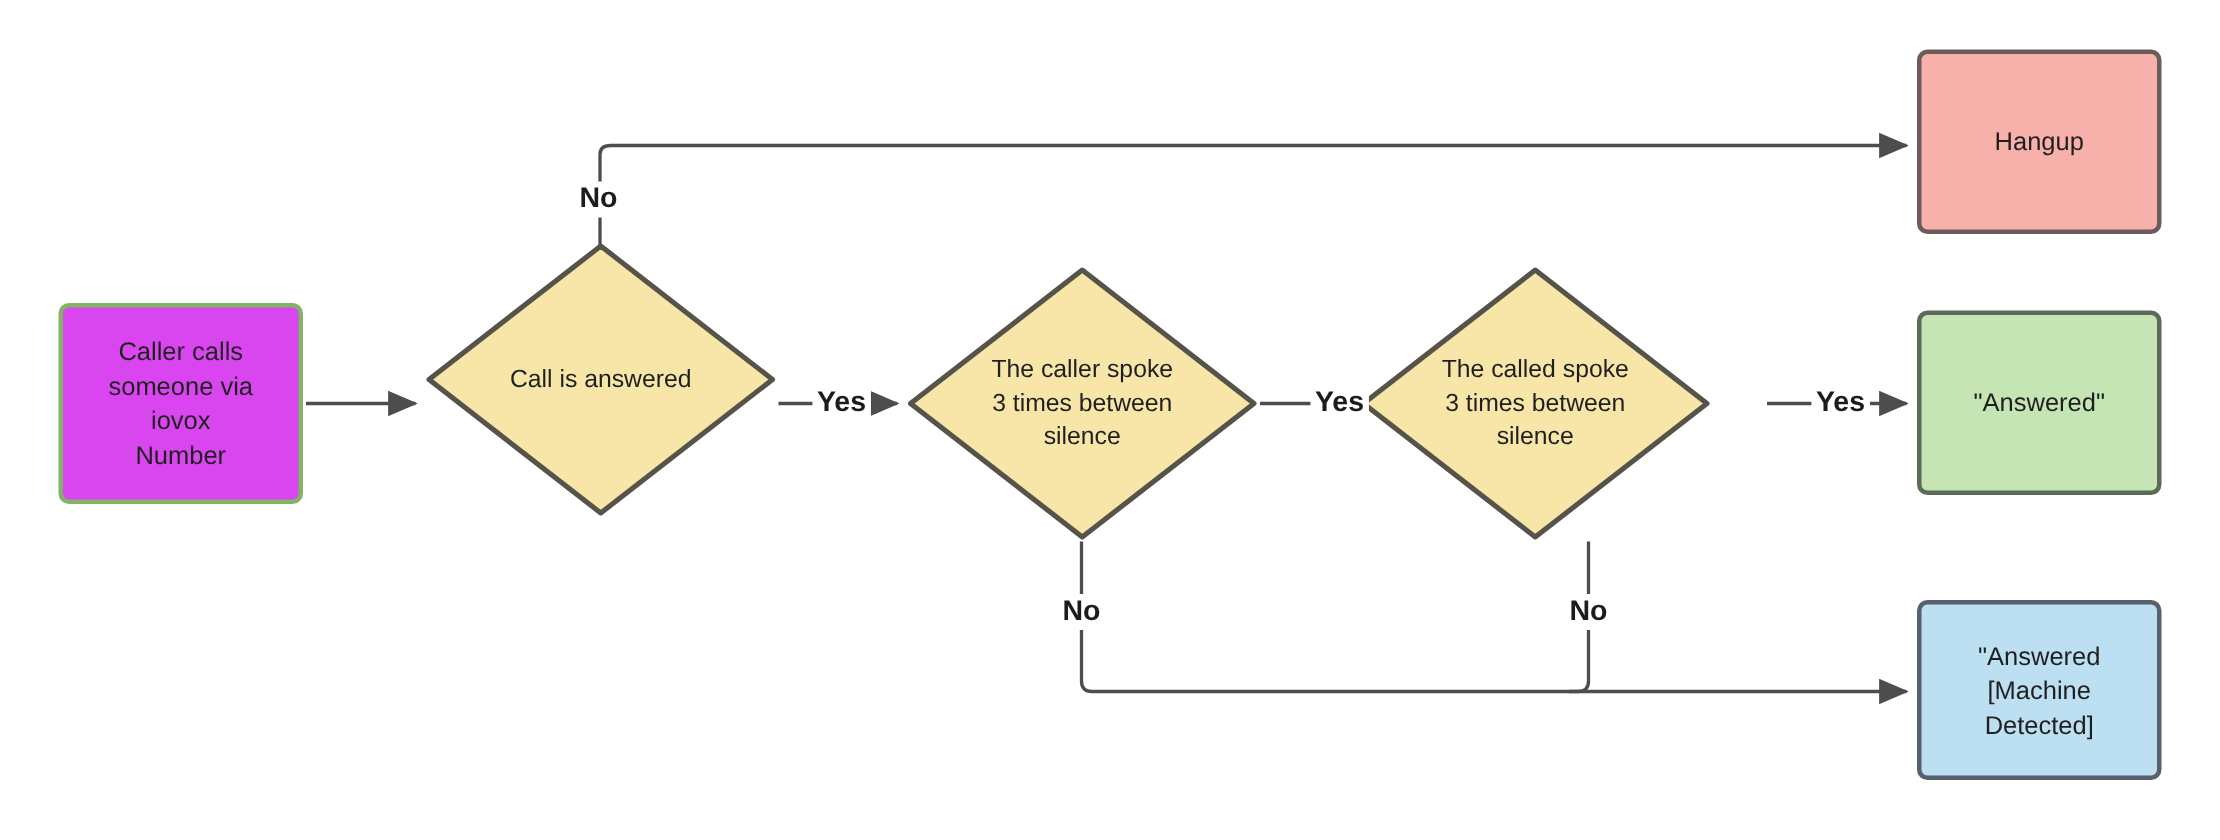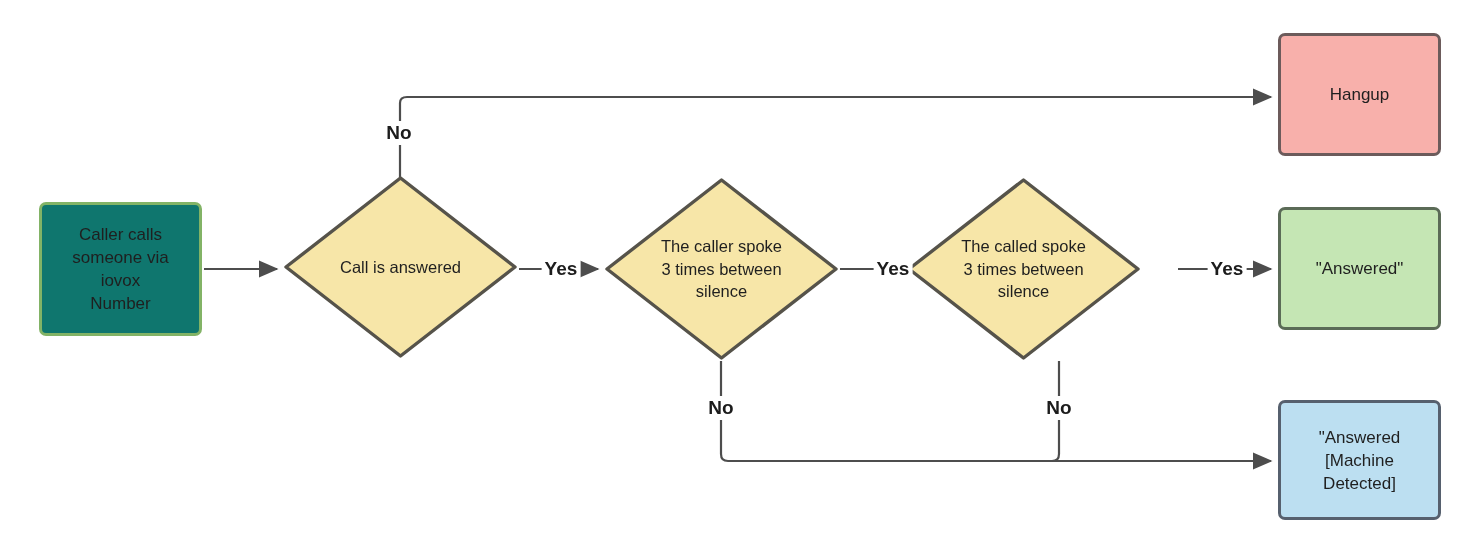--- a/index.html
+++ b/index.html
@@ -96,28 +96,28 @@
 
     <path d="M840,269 L936,269" fill="none" stroke="#4d4d4d" stroke-width="2.2" marker-end="url(#arrowhead)"></path>
 
     <path d="M1178,269 L1271,269" fill="none" stroke="#4d4d4d" stroke-width="2.2" marker-end="url(#arrowhead)"></path>
 
     <path d="M721,361 L721,454 Q721,461 728,461 L1271,461" fill="none" stroke="#4d4d4d" stroke-width="2.2" marker-end="url(#arrowhead)"></path>
 
     <path d="M1059,361 L1059,454 Q1059,461 1052,461 L1046,461" fill="none" stroke="#4d4d4d" stroke-width="2.2"></path>
   </svg>
 
-  <div class="node node-box" style="left:39px; top:202px; width:163px; height:134px; background:#0f766e; border-color:#82b366;">
+  <div class="node node-box" style="left:39px; top:202px; width:163px; height:134px; background:#d946ef; border-color:#82b366;">
     <span class="node-label">Caller calls
 someone via
 iovox
 Number</span>
   </div>
 
-  <div class="node node-diamond" style="left:283px; top:175px; width:235px; height:184px;">
+  <div class="node node-diamond" style="left:283px; top:161px; width:235px; height:184px;">
     <svg class="diamond-shape" viewBox="0 0 235 184" preserveAspectRatio="none">
       <polygon points="117.5,3 232,92 117.5,181 3,92" fill="#f7e6a8" stroke="#56534a" stroke-width="3.4" stroke-linejoin="round"></polygon>
     </svg>
     <span class="diamond-text">Call is answered</span>
   </div>
 
   <div class="node node-diamond" style="left:604px; top:177px; width:235px; height:184px;">
     <svg class="diamond-shape" viewBox="0 0 235 184" preserveAspectRatio="none">
       <polygon points="117.5,3 232,92 117.5,181 3,92" fill="#f7e6a8" stroke="#56534a" stroke-width="3.4" stroke-linejoin="round"></polygon>
     </svg>

